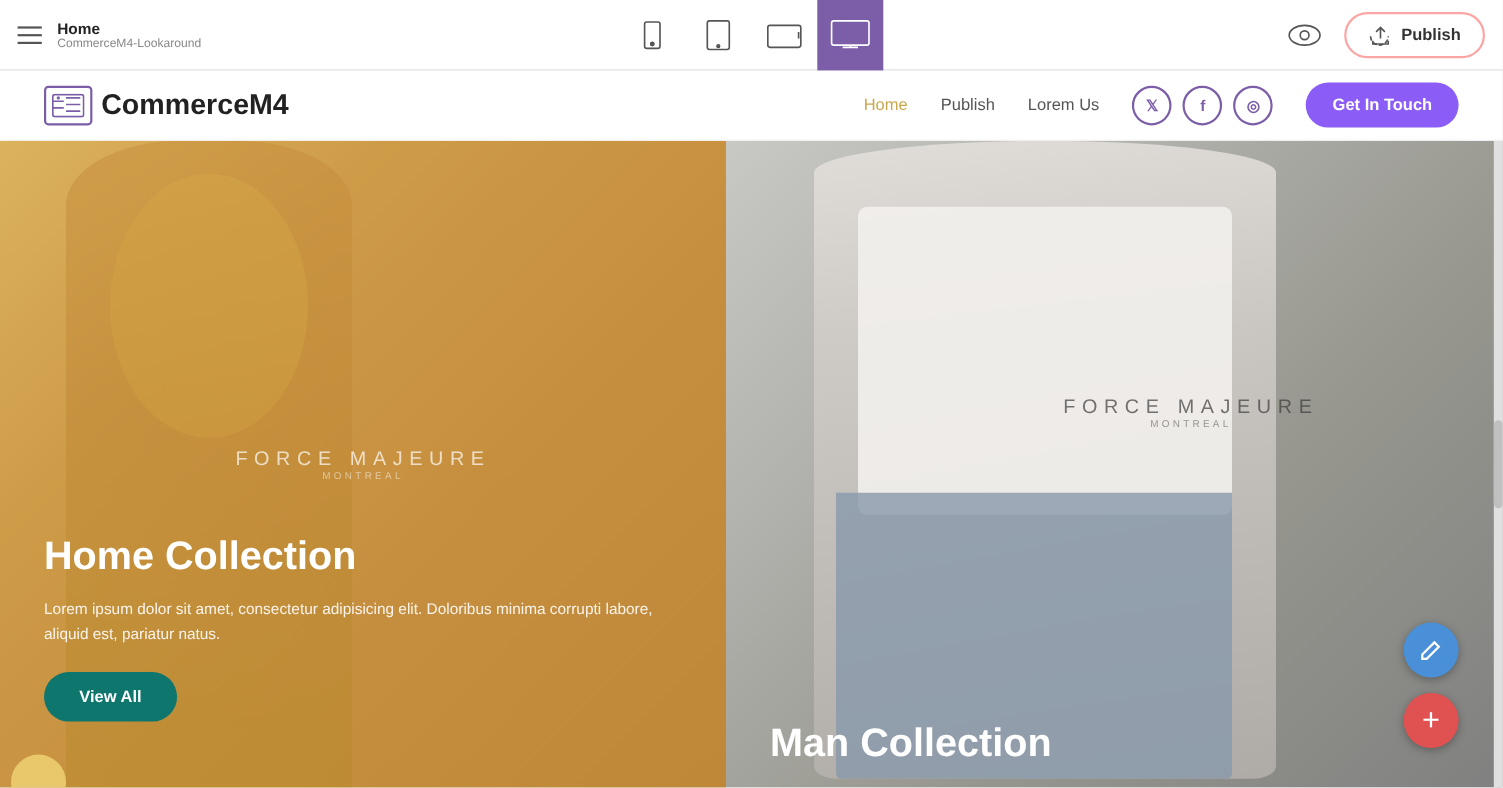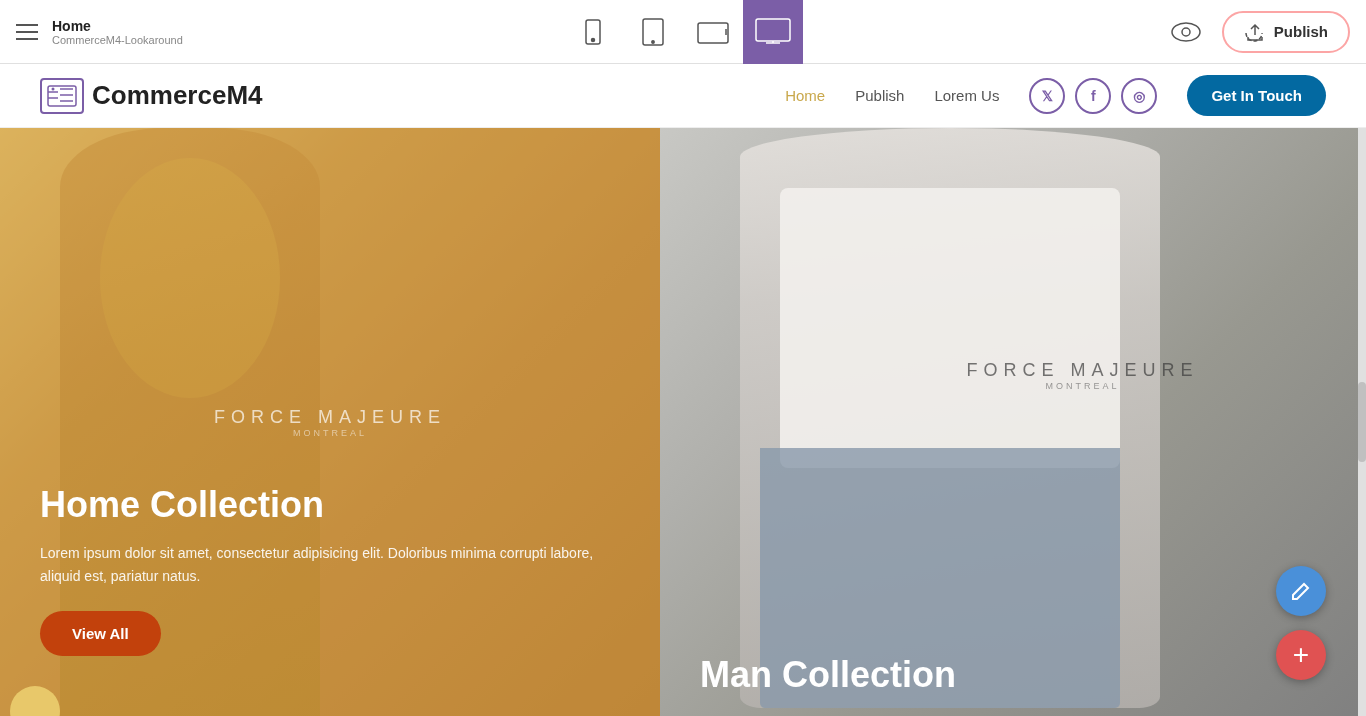--- a/index.html
+++ b/index.html
@@ -170,21 +170,21 @@
       border: 2px solid #7b5ea7;
       display: flex;
       align-items: center;
       justify-content: center;
       cursor: pointer;
       font-size: 14px;
       color: #7b5ea7;
       font-weight: 700;
     }
     .get-in-touch-btn {
-      background: #0369a1;
+      background: #8b5cf6;
       color: #fff;
       border: none;
       border-radius: 24px;
       padding: 12px 24px;
       font-size: 15px;
       font-weight: 600;
       cursor: pointer;
     }
 
     
@@ -244,21 +244,21 @@
       color: #fff;
       margin-bottom: 16px;
     }
     .woman-collection-desc {
       font-size: 14px;
       color: rgba(255,255,255,0.9);
       line-height: 1.6;
       margin-bottom: 24px;
     }
     .view-all-btn {
-      background: #c2410c;
+      background: #0f766e;
       color: #fff;
       border: none;
       border-radius: 24px;
       padding: 14px 32px;
       font-size: 15px;
       font-weight: 600;
       cursor: pointer;
     }
 
     

